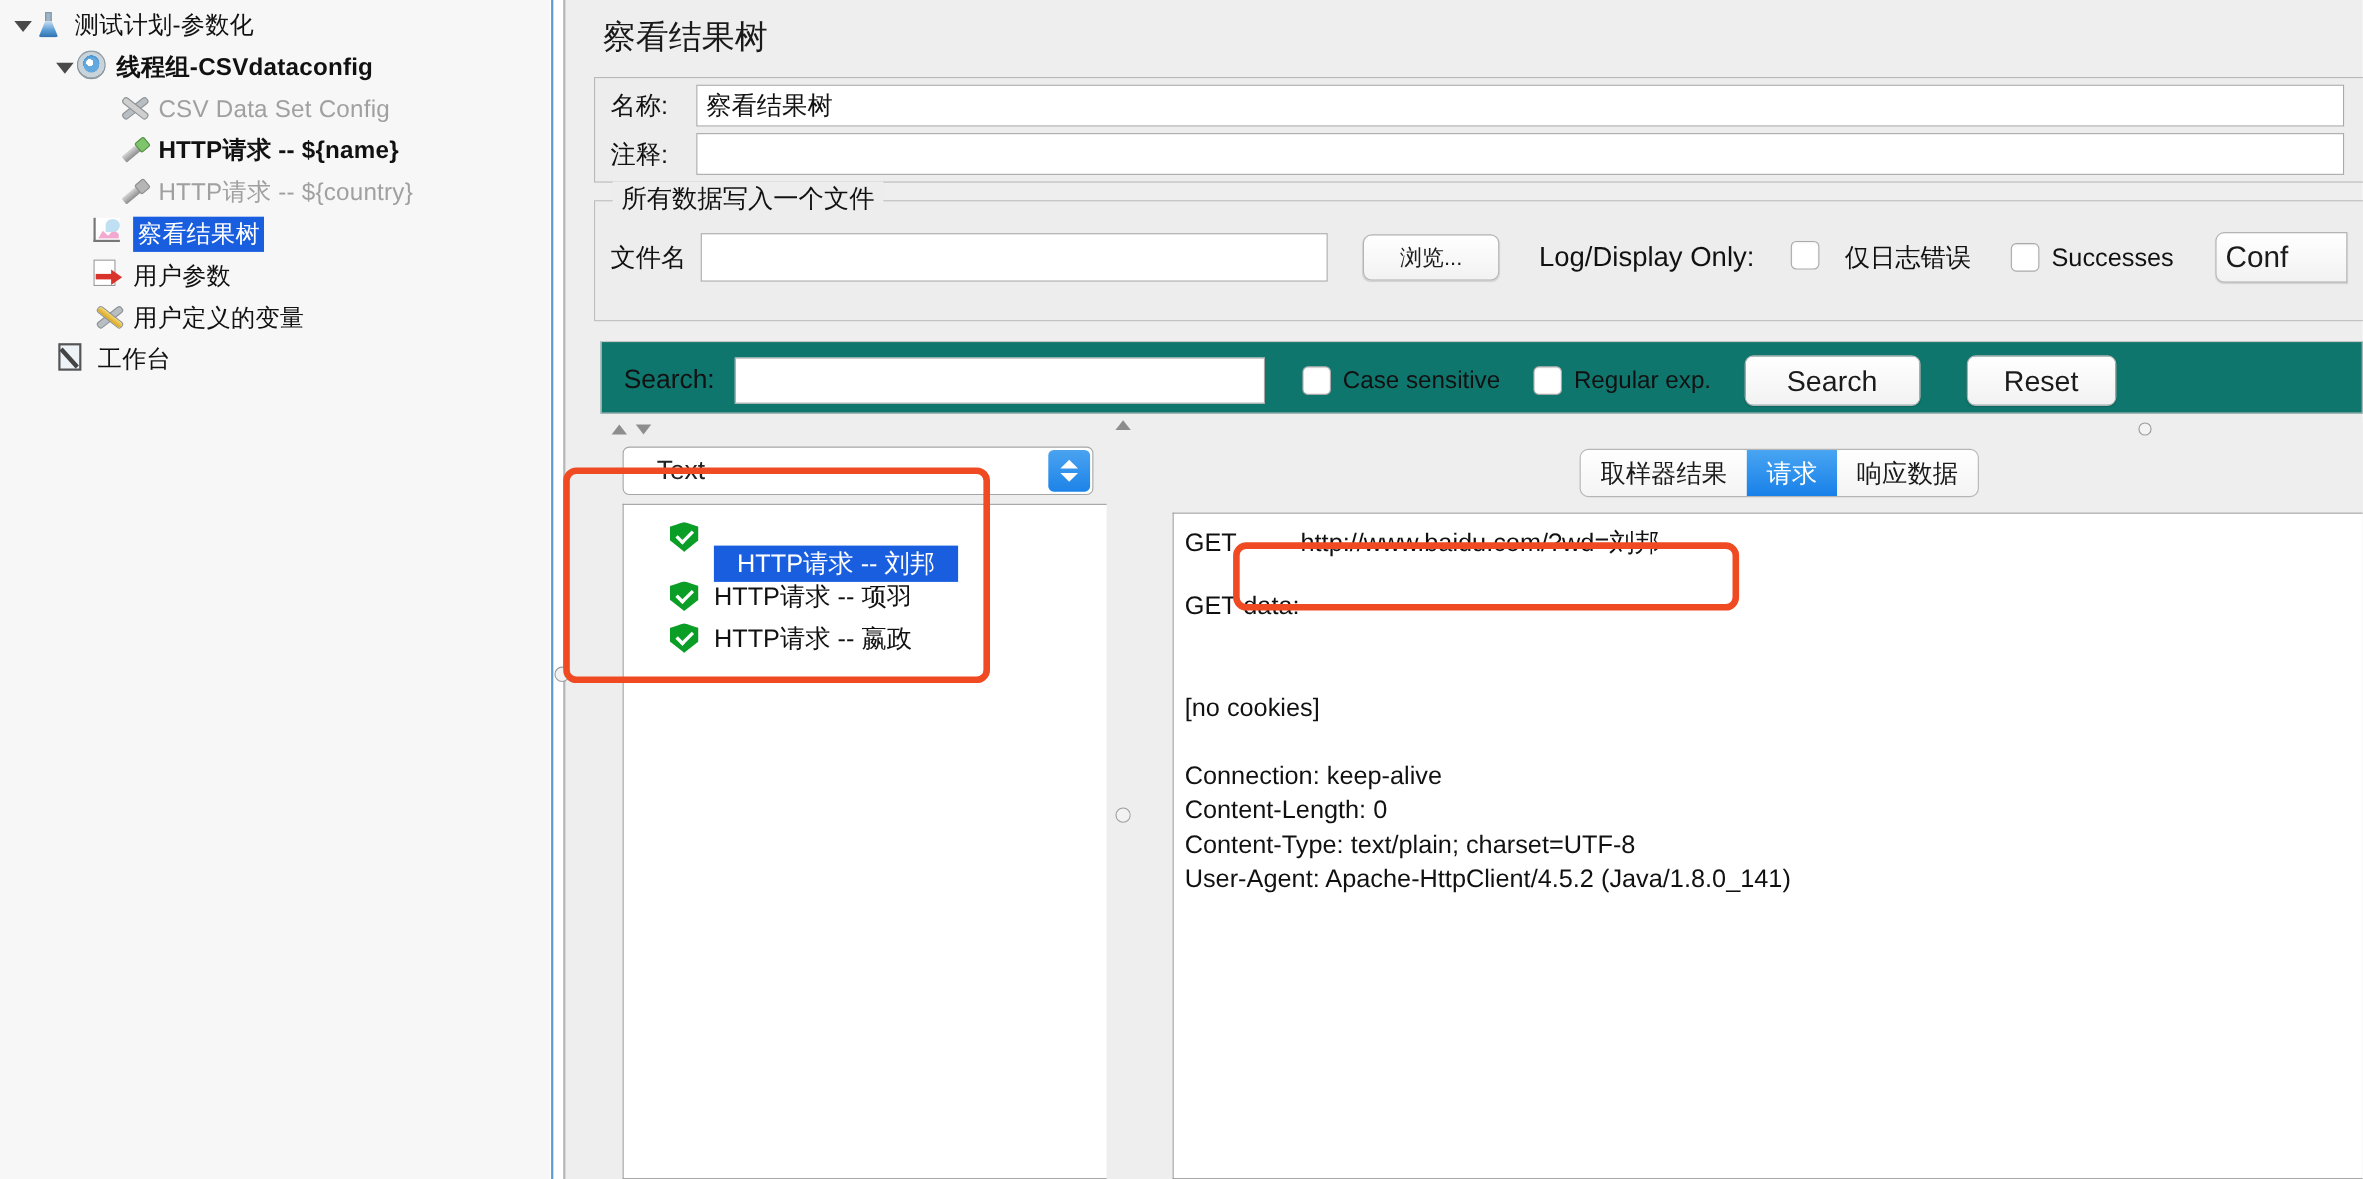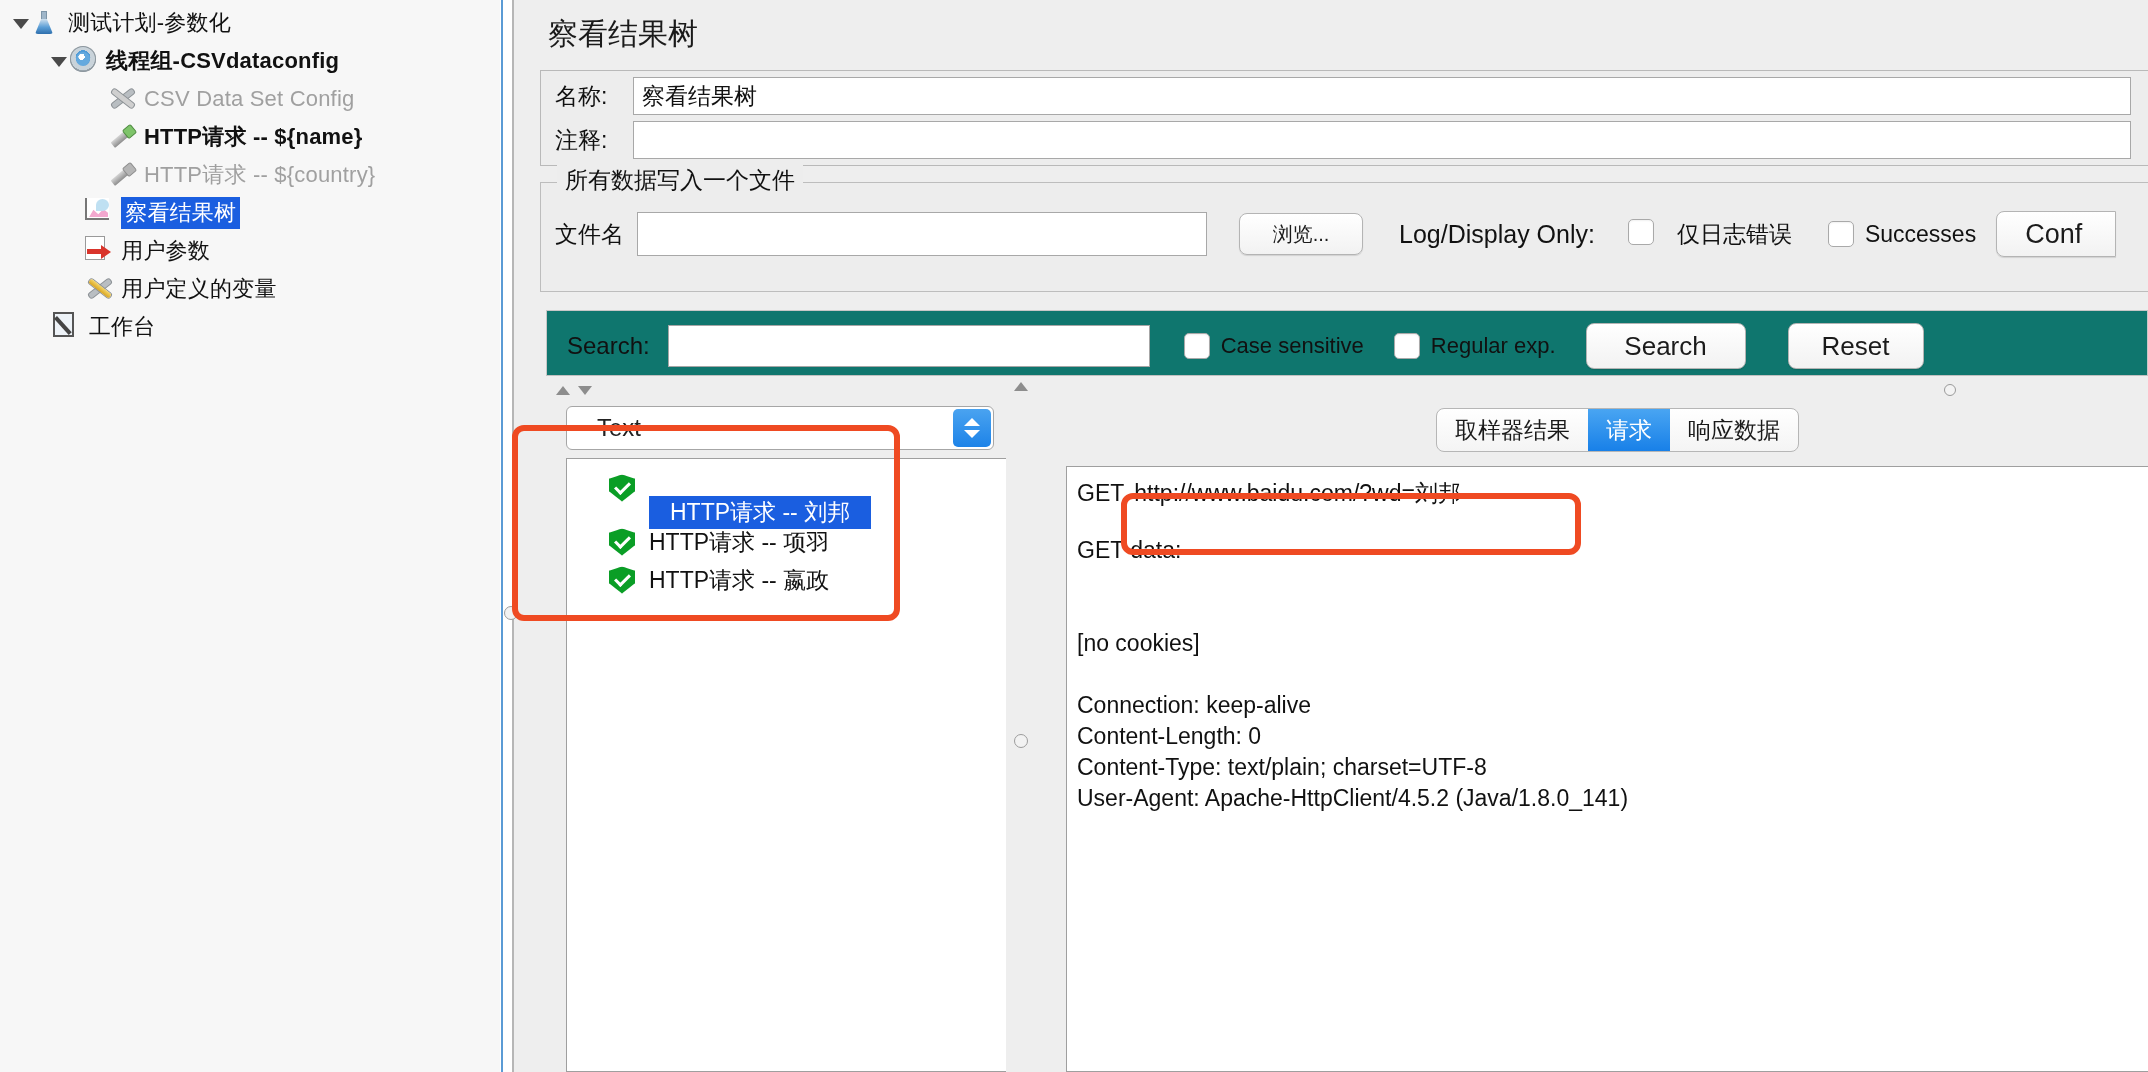--- a/index.html
+++ b/index.html
@@ -355,21 +355,21 @@
         <div class="btn" style="width:124px;height:42px;margin-left:32px;">浏览...</div>
         <div style="font-size:25px;color:#111;margin-left:36px;white-space:nowrap;">Log/Display Only:</div>
         <div style="display:flex;margin-left:33px;gap:12px;">
           <div class="cbox"></div>
           <div class="ctext">仅日志错误</div>
         </div>
         <div style="display:flex;align-items:center;margin-left:36px;">
           <div class="cbox"></div>
           <div class="ctext">Successes</div>
         </div>
-        <div class="btn" style="width:120px;height:46px;margin-left:20px;border-top-right-radius:0;border-bottom-right-radius:0;justify-content:flex-start;padding-left:28px;font-size:27px;">Conf</div>
+        <div class="btn" style="width:120px;height:46px;margin-left:38px;border-top-right-radius:0;border-bottom-right-radius:0;justify-content:flex-start;padding-left:8px;font-size:27px;">Conf</div>
       </div>
     </div>
   </div>
 
   <div class="searchbar">
     <div style="position:absolute;left:20px;top:12px;display:flex;align-items:center;">
       <div style="font-size:24px;color:#111;">Search:</div>
       <div class="search-input" style="width:482px;margin-left:18px;"></div>
       <div style="display:flex;align-items:center;margin-left:34px;">
         <div class="cbox"></div>
@@ -421,21 +421,21 @@
   </div>
 
   <div id="detail-col">
     <div id="tabstrip">
         <div class="tab">取样器结果</div>
         <div class="tab active">请求</div>
         <div class="tab">响应数据</div>
       </div>
     <div id="detail-box">
       <div id="detail-inner">
-        <div style="display:flex;align-items:center;height:36px;">
+        <div style="display:flex;align-items:center;height:36px;gap:48px;">
           <span class="dline" style="padding-left:4px;">GET</span>
           <span class="dline" id="url-text" style="padding-left:10px;">http://www.baidu.com/?wd=刘邦</span>
         </div>
         <div id="detail-lines" style="padding-left:4px;margin-top:24px;">
             <div class="dline">GET data:</div>
             <div class="dline">&nbsp;</div>
             <div class="dline">&nbsp;</div>
             <div class="dline">[no cookies]</div>
             <div class="dline">&nbsp;</div>
             <div class="dline">Connection: keep-alive</div>

